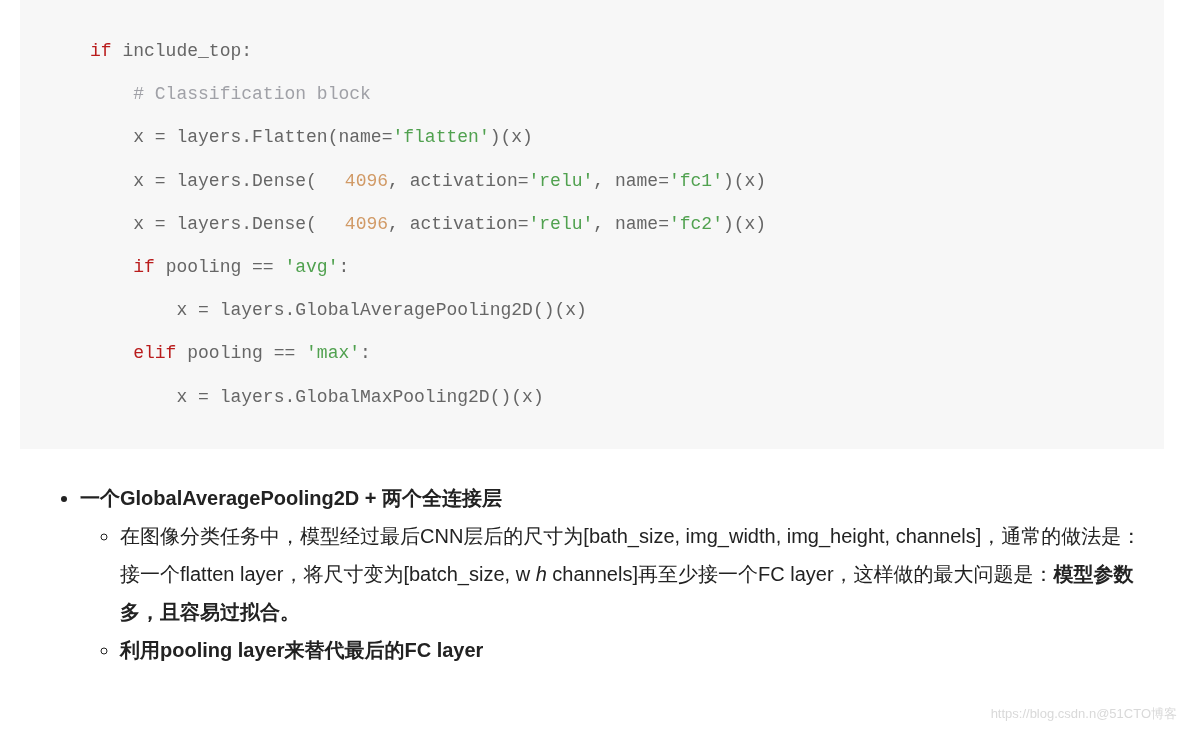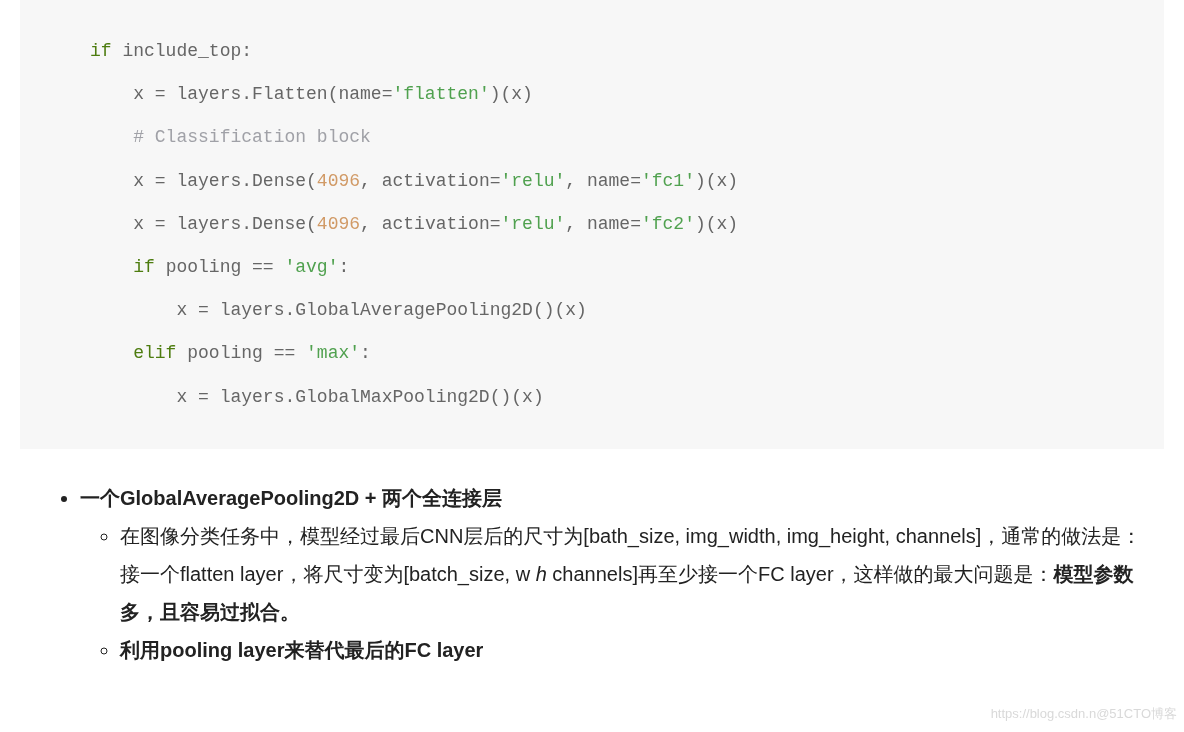--- a/index.html
+++ b/index.html
@@ -13,23 +13,23 @@
   .code-block {
     background: #f7f7f7;
     margin: 0 20px 30px 20px;
     padding: 30px 0 30px 70px;
     font-family: Consolas, "Courier New", monospace;
     font-size: 18px;
     line-height: 2.4;
     color: #666;
   }
   .code-block .line { white-space: pre; }
-  .kw { color: #4d7c0f; }
+  .kw { color: #b91c1c; }
   .str { color: #50a14f; }
-  .num { color: #d19a66; }
+  .num { color: #d19a66; margin-left: 28px; }
   .comment { color: #a0a1a7; }
 
   .content-list {
     margin: 0 40px;
     font-size: 20px;
     line-height: 1.9;
     color: #222;
   }
   ul { list-style: disc; padding-left: 2em; margin: 0; }
   ul ul { list-style: circle; }
@@ -42,22 +42,22 @@
     font-size: 13px;
     color: #d9d9d9;
     white-space: nowrap;
   }
 </style>
 </head>
 <body>
 
 <div class="code-block">
   <div class="line"><span class="kw">if</span><span> include_top:</span></div>
+  <div class="line">    <span class="comment"># Classification block</span></div>
   <div class="line">    <span>x = layers.Flatten(name=</span><span class="str">'flatten'</span><span>)(x)</span></div>
-  <div class="line">    <span class="comment"># Classification block</span></div>
   <div class="line">    <span>x = layers.Dense(</span><span class="num">4096</span><span>, activation=</span><span class="str">'relu'</span><span>, name=</span><span class="str">'fc1'</span><span>)(x)</span></div>
   <div class="line">    <span>x = layers.Dense(</span><span class="num">4096</span><span>, activation=</span><span class="str">'relu'</span><span>, name=</span><span class="str">'fc2'</span><span>)(x)</span></div>
   <div class="line">    <span class="kw">if</span><span> pooling == </span><span class="str">'avg'</span><span>:</span></div>
   <div class="line">        <span>x = layers.GlobalAveragePooling2D()(x)</span></div>
   <div class="line">    <span class="kw">elif</span><span> pooling == </span><span class="str">'max'</span><span>:</span></div>
   <div class="line">        <span>x = layers.GlobalMaxPooling2D()(x)</span></div>
 </div>
 
 <div class="content-list">
   <ul>

